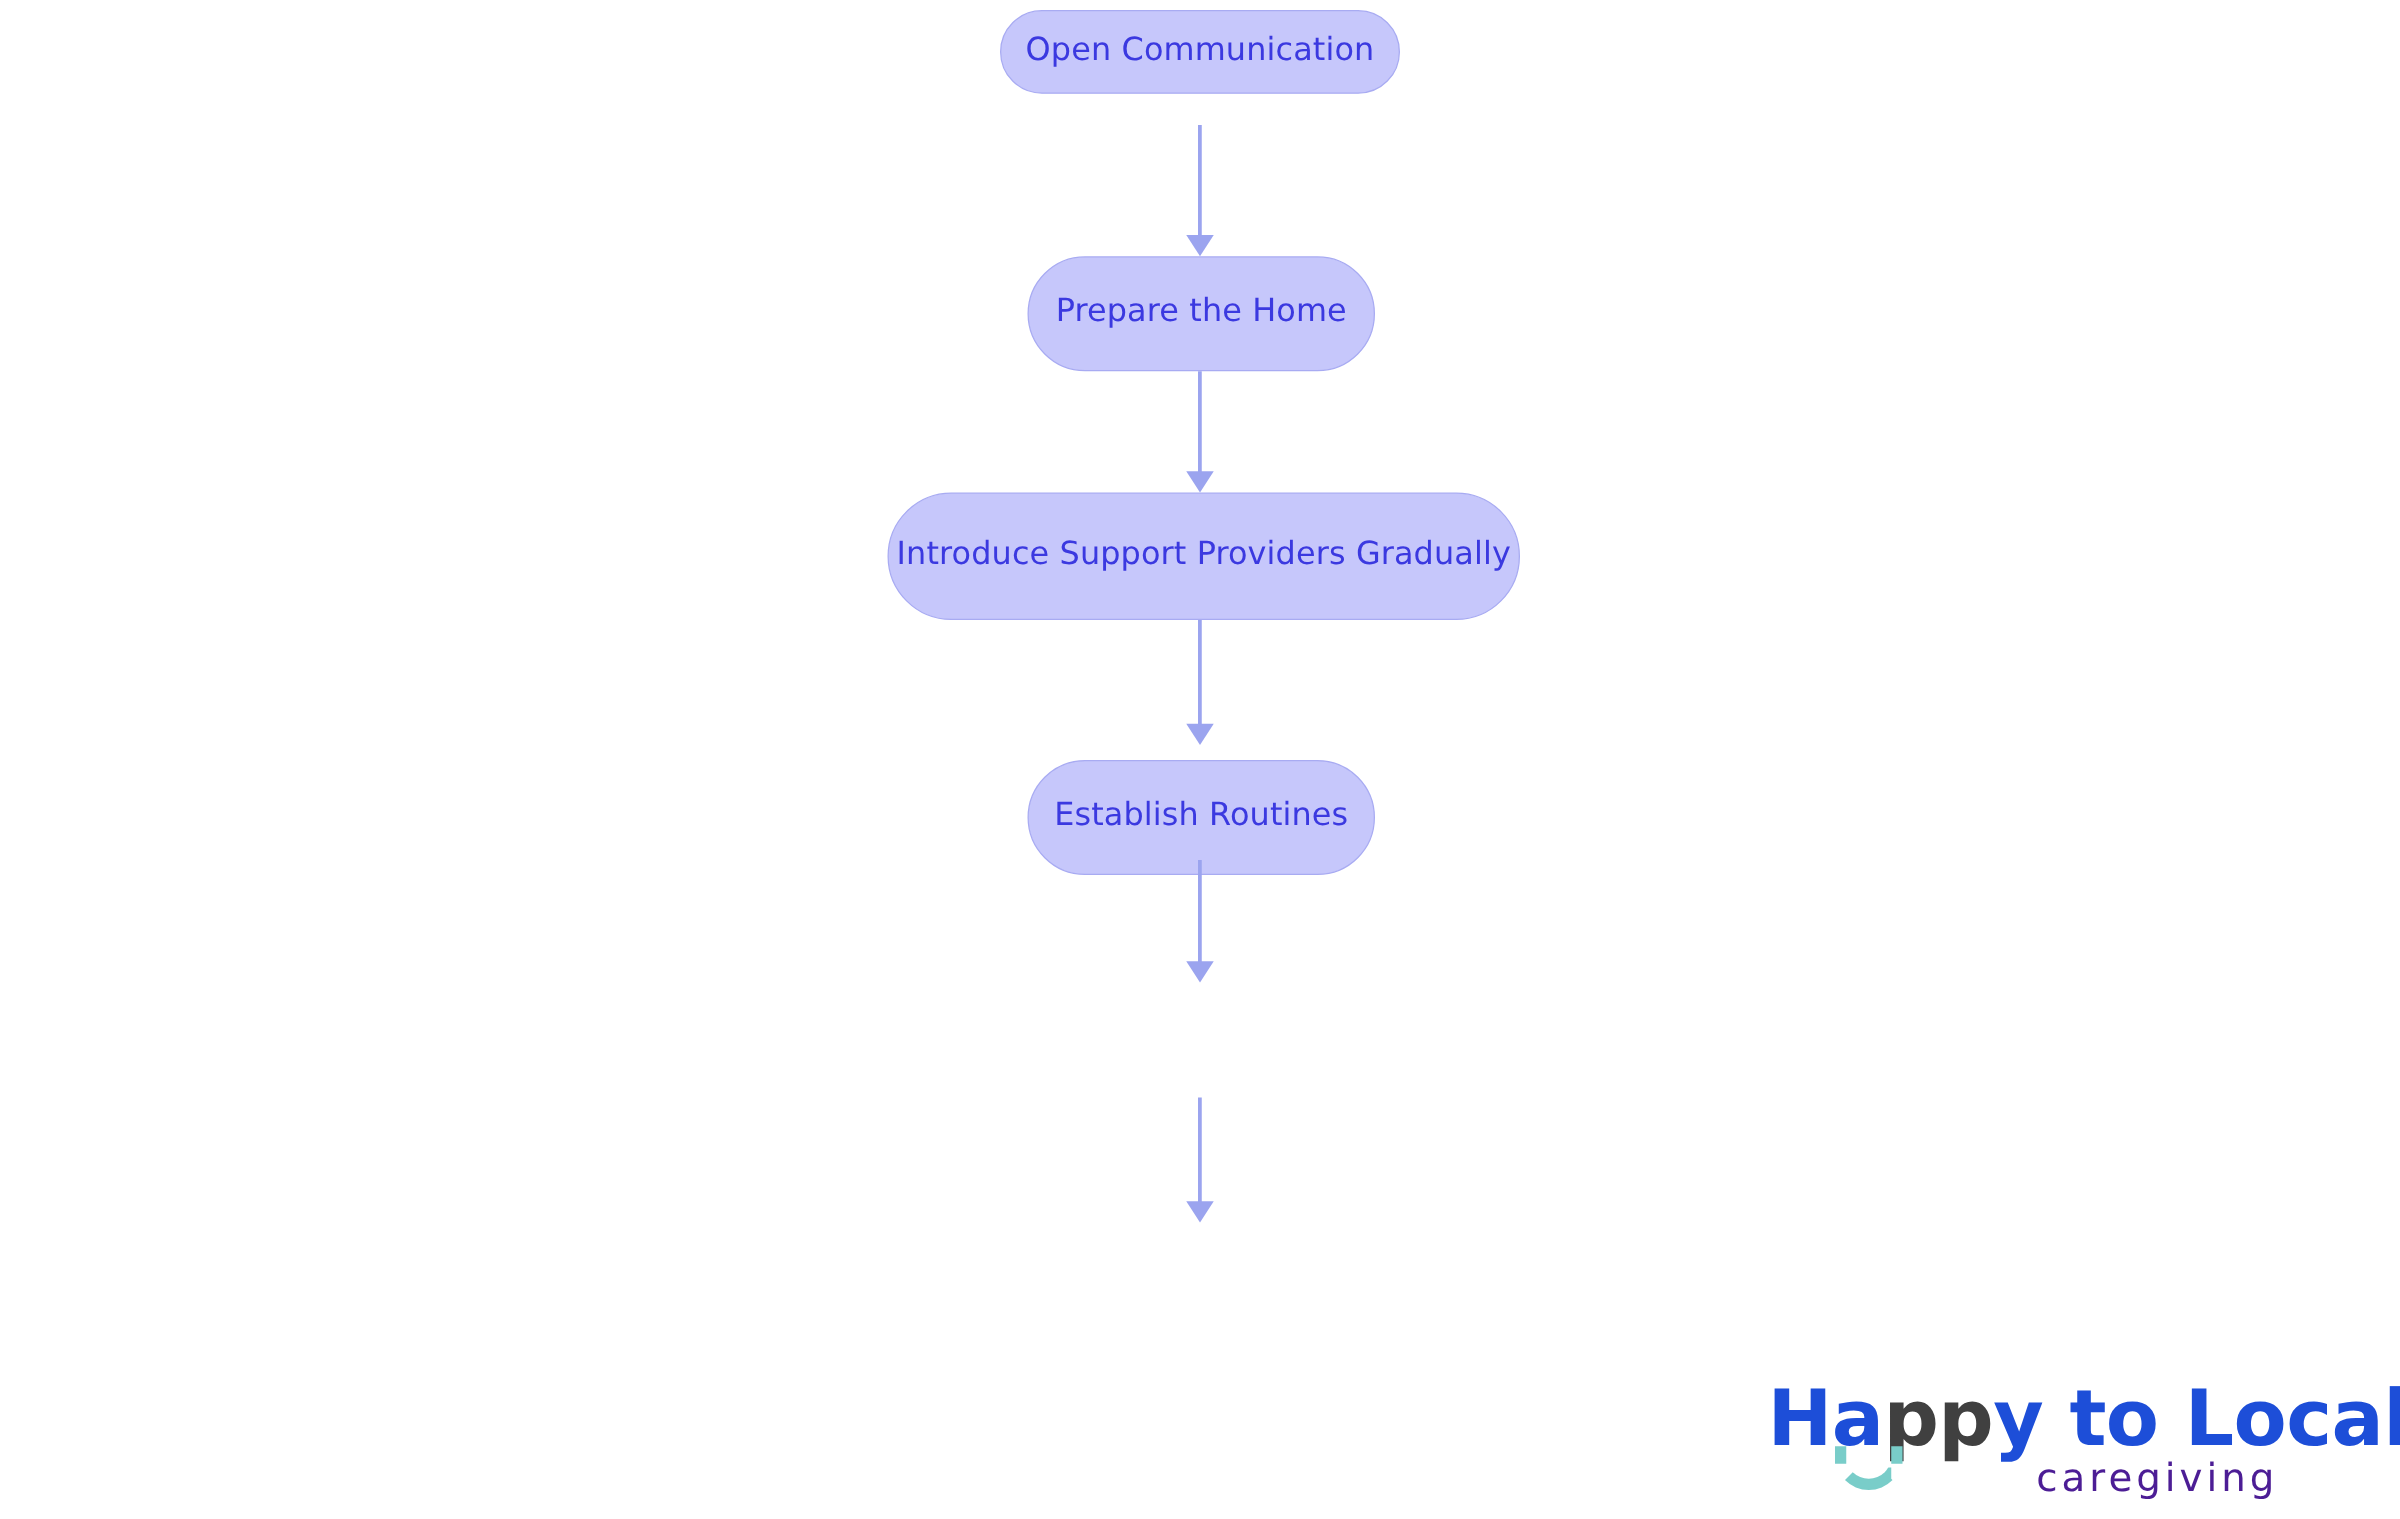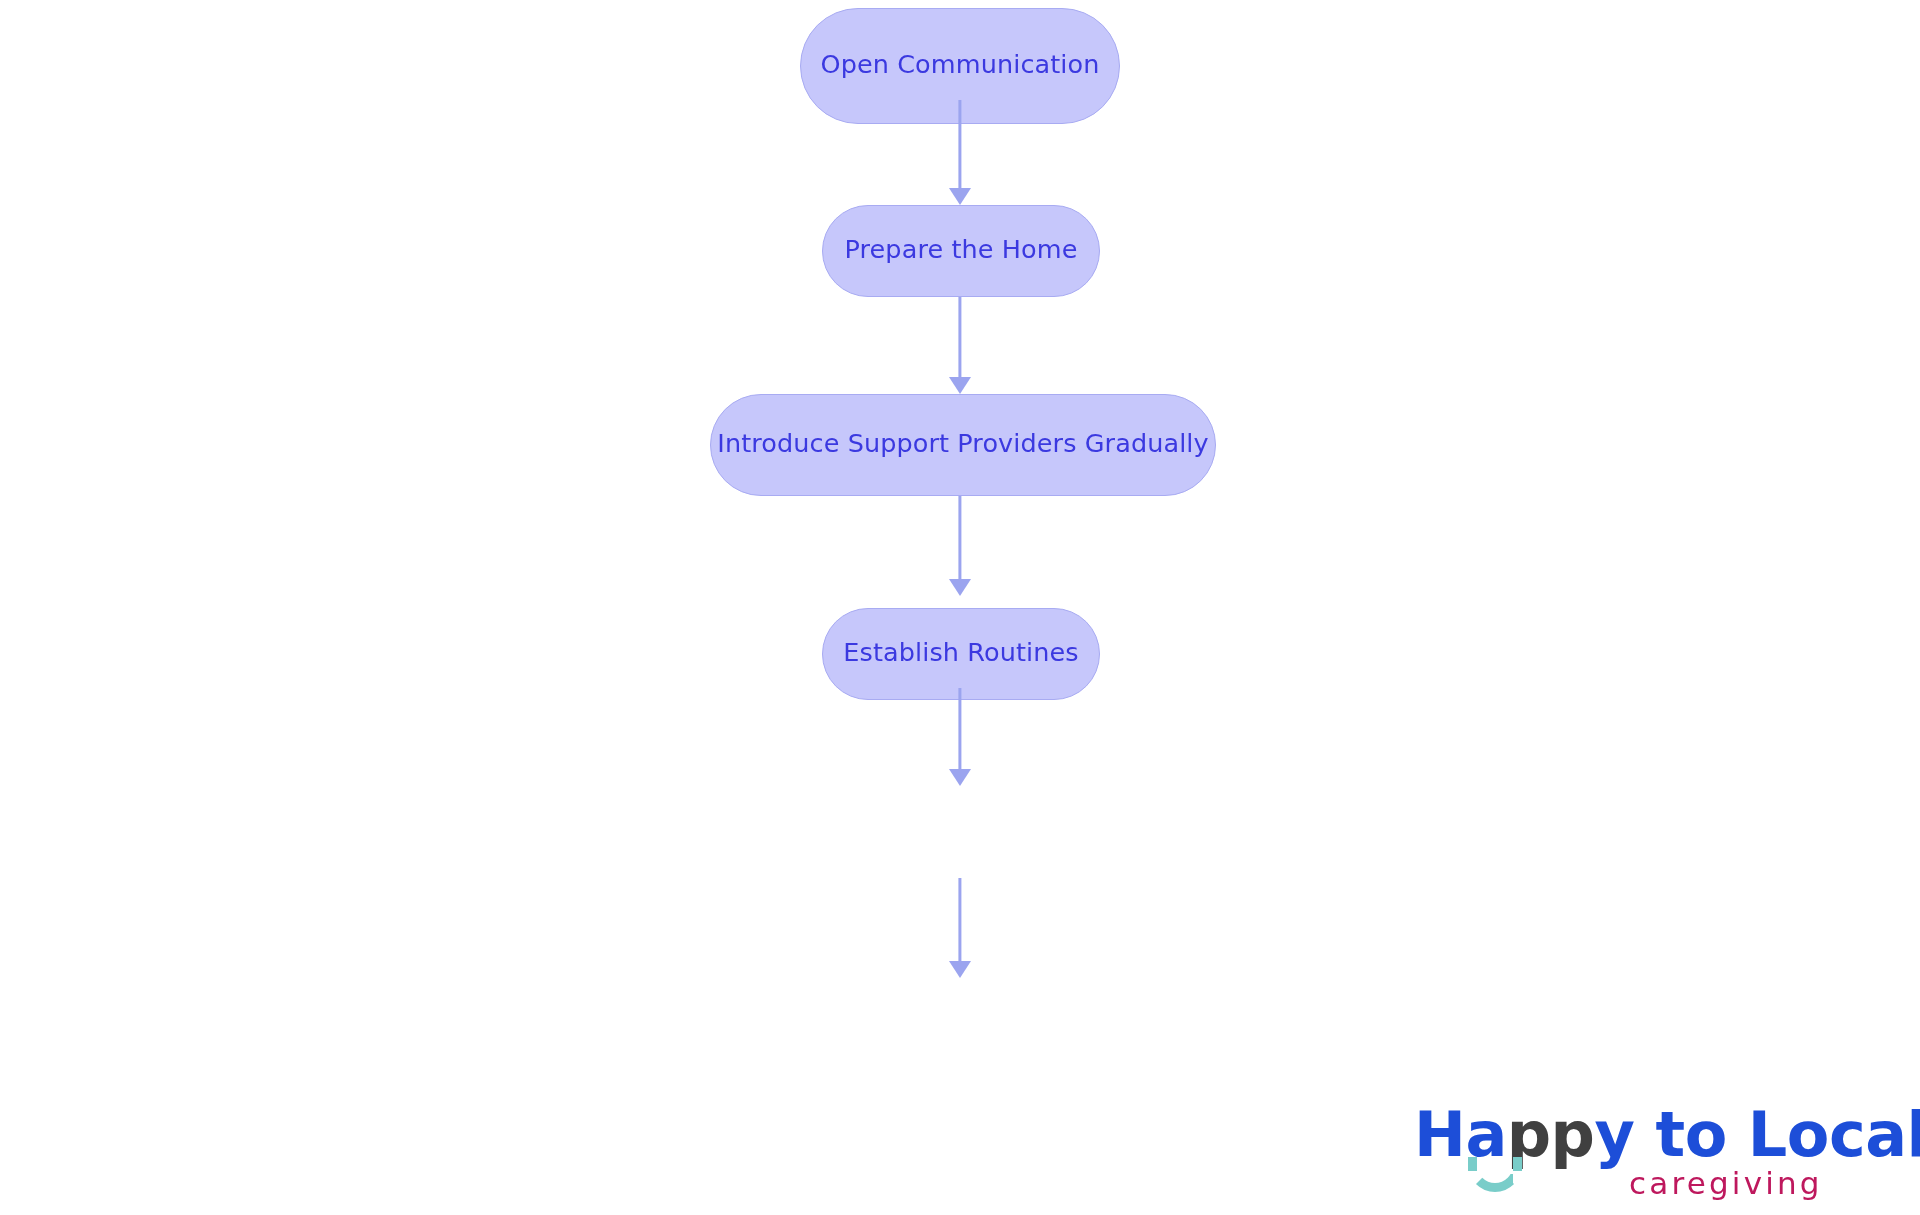--- a/index.html
+++ b/index.html
@@ -87,21 +87,21 @@
     letter-spacing: -0.5px;
     line-height: 1;
     white-space: nowrap;
   }
   .logo-coral { color: #1d4ed8; }
   .logo-teal  { color: #404040; }
   .logo-sub {
     position: absolute;
     left: 215px;
     top: 64px;
-    color: #be185d;
+    color: #4c1d95;
     font-family: "DejaVu Sans", sans-serif;
     font-size: 31px;
     font-weight: 400;
     letter-spacing: 3.2px;
     line-height: 1;
     white-space: nowrap;
   }
   .logo-smile {
     position: absolute;
     left: 54px;
@@ -124,21 +124,21 @@
     height: 14px;
     background: #79cdc9;
   }
   .logo-smile::before { left: -9px; }
   .logo-smile::after  { right: -9px; }
 </style>
 </head>
 <body>
 
 <div id="flowchart">
-    <div class="node" style="left: 800px; top: 8px; width: 320px; height: 116px;">
+    <div class="node" style="left: 800px; top: 8px; width: 320px; height: 67px;">
       <span class="node-label">Open Communication</span>
     </div>
     <div class="node" style="left: 822px; top: 205px; width: 278px; height: 92px; justify-content: center;">
       <span class="node-label">Prepare the Home</span>
     </div>
     <div class="node" style="left: 710px; top: 394px; width: 506px; height: 102px;">
       <span class="node-label">Introduce Support Providers Gradually</span>
     </div>
     <div class="node" style="left: 822px; top: 596px; width: 278px; height: 92px; margin-top: 12px;">
       <span class="node-label">Establish Routines</span>

